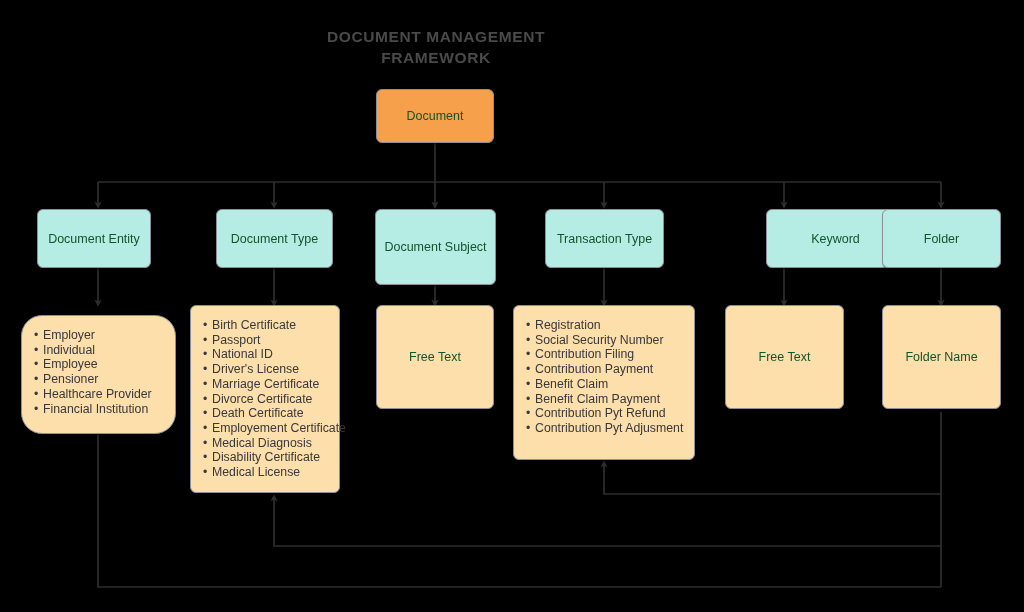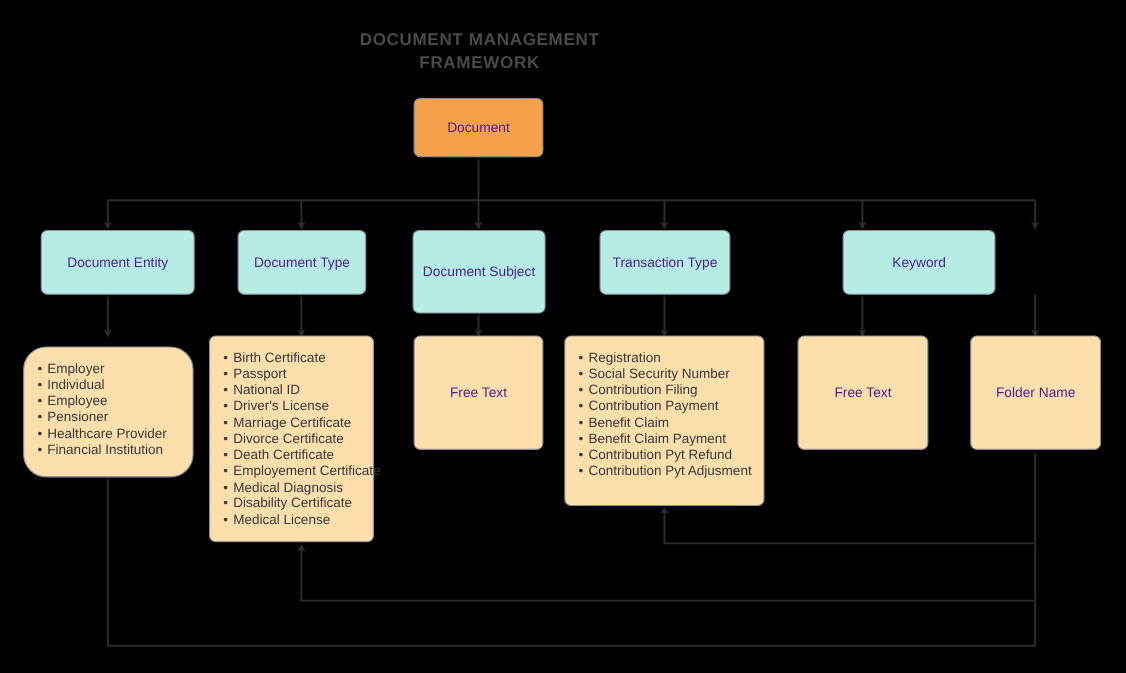--- a/index.html
+++ b/index.html
@@ -45,21 +45,21 @@
     border: 1px solid #8d8d9b;
     border-radius: 6px;
     box-shadow: 1px 2px 2px rgba(0,0,0,0.45);
   }
   .node .ctr {
     position: absolute;
     left: 0; right: 0;
     top: 50%;
     transform: translateY(-50%);
     text-align: center;
-    color: #4c1d95;
+    color: #14532d;
     font-size: 12.5px;
   }
   .node.root {
     background: #F6A04B;
   }
   .node.cat {
     background: #B5EDE4;
   }
   .node.leaf {
     background: #FCDFAB;
@@ -129,34 +129,37 @@
       <path d="M941,546 L274,546 L274,498" marker-end="url(#arrow)"></path>
 
       <path d="M941,587 L98,587 L98,424" marker-end="url(#arrow)"></path>
     </g>
   </svg>
 
   <div class="node root" style="left:376px; top:89px; width:118px; height:54px;">
     <div class="ctr">Document</div>
   </div>
 
-  <div class="node cat" style="left:37px; top:209px; width:140px; height:59px;">
+  <div class="node cat" style="left:37px; top:209px; width:114px; height:59px;">
     <div class="ctr">Document Entity</div>
   </div>
   <div class="node cat" style="left:216px; top:209px; width:117px; height:59px;">
     <div class="ctr">Document Type</div>
   </div>
   <div class="node cat" style="left:375px; top:209px; width:121px; height:76px;">
     <div class="ctr">Document Subject</div>
   </div>
   <div class="node cat" style="left:545px; top:209px; width:119px; height:59px;">
     <div class="ctr">Transaction Type</div>
   </div>
   <div class="node cat" style="left:725px; top:209px; width:139px; height:59px;margin-left:41px;">
     <div class="ctr">Keyword</div>
+  </div>
+  <div class="node cat" style="left:882px; top:209px; width:119px; height:59px;">
+    <div class="ctr">Folder</div>
   </div>
 
   <div class="node list" style="left:21px; top:315px; width:155px; height:119px;border-radius:21px;">
     <ul>
         <li>Employer</li>
         <li>Individual</li>
         <li>Employee</li>
         <li>Pensioner</li>
         <li>Healthcare Provider</li>
         <li>Financial Institution</li>

